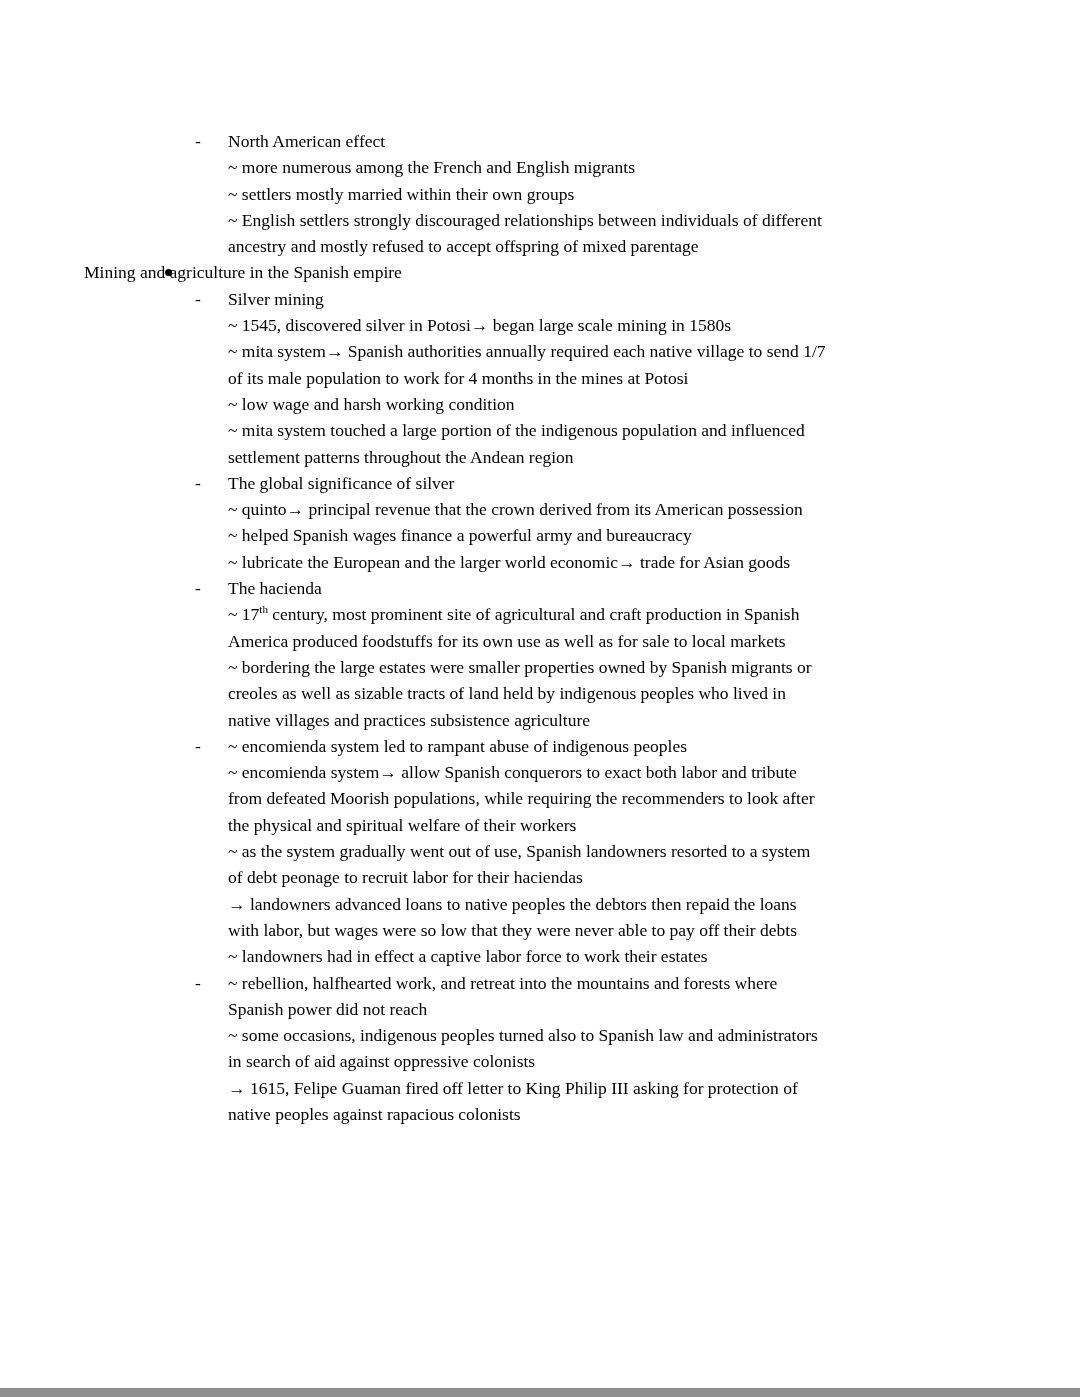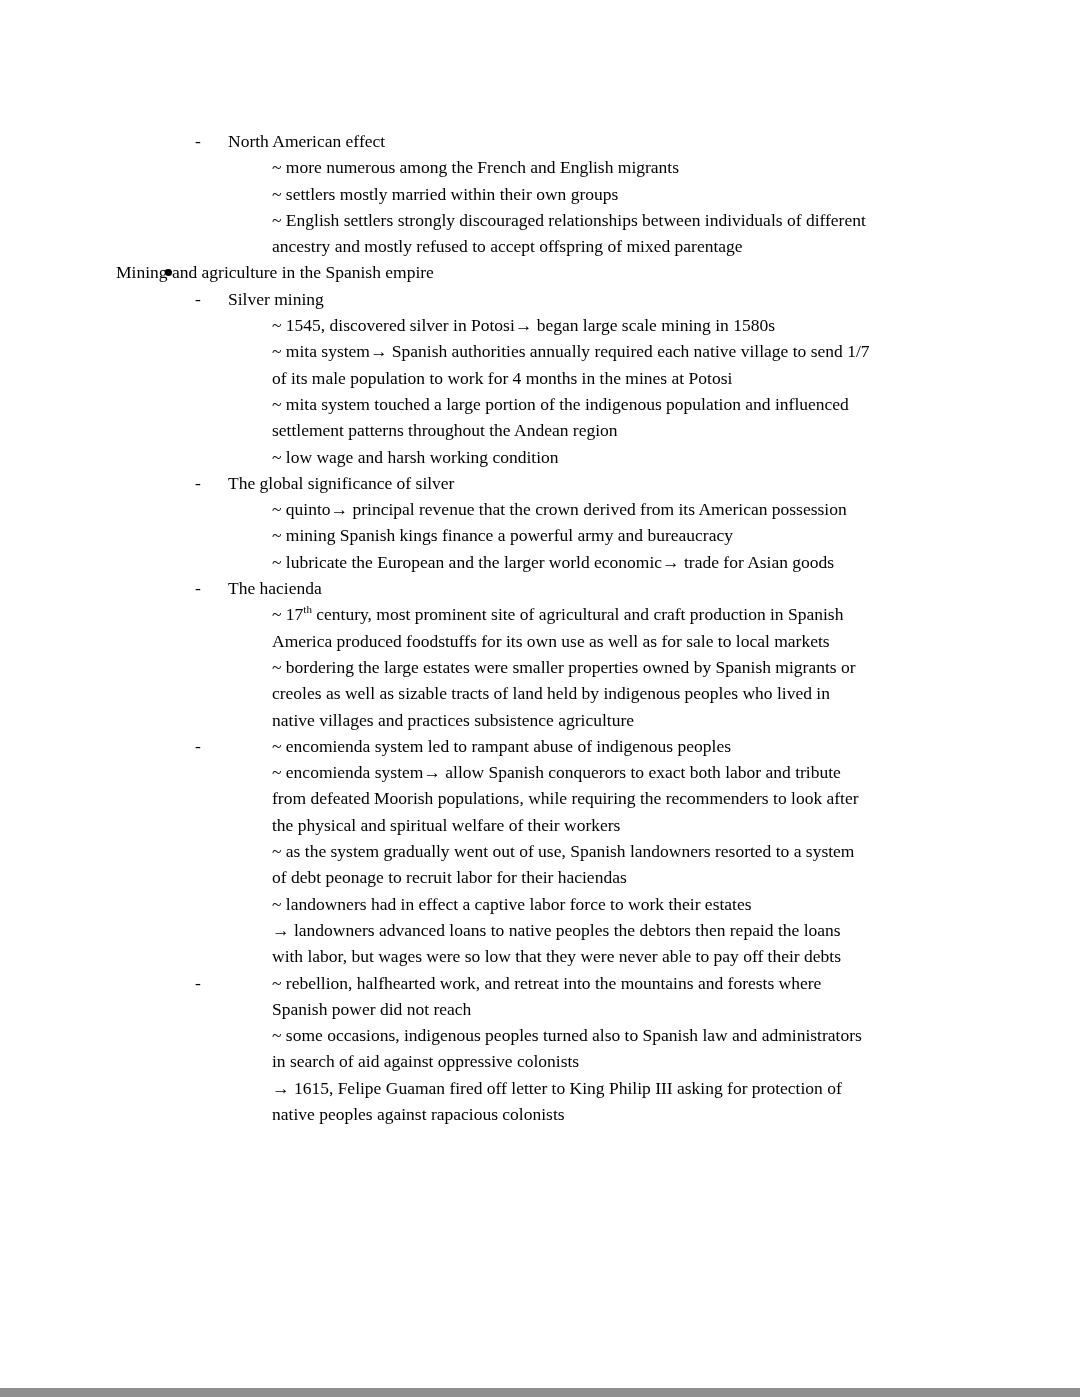--- a/index.html
+++ b/index.html
@@ -33,22 +33,22 @@
   .block {
     position: relative;
     margin: 0;
     padding-right: 50px;
   }
   .block .text {
     white-space: pre-wrap;
     display: block;
   }
   .block-dash { padding-left: 228px; }
-  .block-sub  { padding-left: 228px; margin-left: 44px; }
-  .block-bullet { padding-left: 116px; }
+  .block-sub  { padding-left: 228px; }
+  .block-bullet { padding-left: 84px; }
   .marker-dash {
     position: absolute;
     left: 195px;
     top: 0;
   }
   .marker-bullet {
     position: absolute;
     left: 165px;
     top: 10px;
     width: 7px;
@@ -110,39 +110,39 @@
       <p class="block block-sub">
         <span class="text">~ 1545, discovered silver in Potosi→ began large scale mining in 1580s</span>
       </p>
 
       <p class="block block-sub">
         <span class="text">~ mita system→ Spanish authorities annually required each native village to send 1/7
 of its male population to work for 4 months in the mines at Potosi</span>
       </p>
 
       <p class="block block-sub">
+        <span class="text">~ low wage and harsh working condition</span>
+      </p>
+
+      <p class="block block-sub">
         <span class="text">~ mita system touched a large portion of the indigenous population and influenced
 settlement patterns throughout the Andean region</span>
       </p>
 
-      <p class="block block-sub">
-        <span class="text">~ low wage and harsh working condition</span>
-      </p>
-
       <p class="block block-dash">
         <span class="marker-dash">-</span>
         <span class="text">The global significance of silver</span>
       </p>
 
       <p class="block block-sub">
         <span class="text">~ quinto→ principal revenue that the crown derived from its American possession</span>
       </p>
 
       <p class="block block-sub">
-        <span class="text">~ mining Spanish kings finance a powerful army and bureaucracy</span>
+        <span class="text">~ helped Spanish wages finance a powerful army and bureaucracy</span>
       </p>
 
       <p class="block block-sub">
         <span class="text">~ lubricate the European and the larger world economic→ trade for Asian goods</span>
       </p>
 
       <p class="block block-dash">
         <span class="marker-dash">-</span>
         <span class="text">The hacienda</span>
       </p>
@@ -171,26 +171,26 @@
 from defeated Moorish populations, while requiring the recommenders to look after
 the physical and spiritual welfare of their workers</span>
       </p>
 
       <p class="block block-sub">
         <span class="text">~ as the system gradually went out of use, Spanish landowners resorted to a system
 of debt peonage to recruit labor for their haciendas</span>
       </p>
 
       <p class="block block-sub">
-        <span class="text">~ landowners had in effect a captive labor force to work their estates</span>
-      </p>
-
-      <p class="block block-sub">
         <span class="text">→ landowners advanced loans to native peoples the debtors then repaid the loans
 with labor, but wages were so low that they were never able to pay off their debts</span>
+      </p>
+
+      <p class="block block-sub">
+        <span class="text">~ landowners had in effect a captive labor force to work their estates</span>
       </p>
 
       <p class="block block-dash">
         <span class="marker-dash">-</span>
       </p>
 
       <p class="block block-sub">
         <span class="text">~ rebellion, halfhearted work, and retreat into the mountains and forests where
 Spanish power did not reach</span>
       </p>

